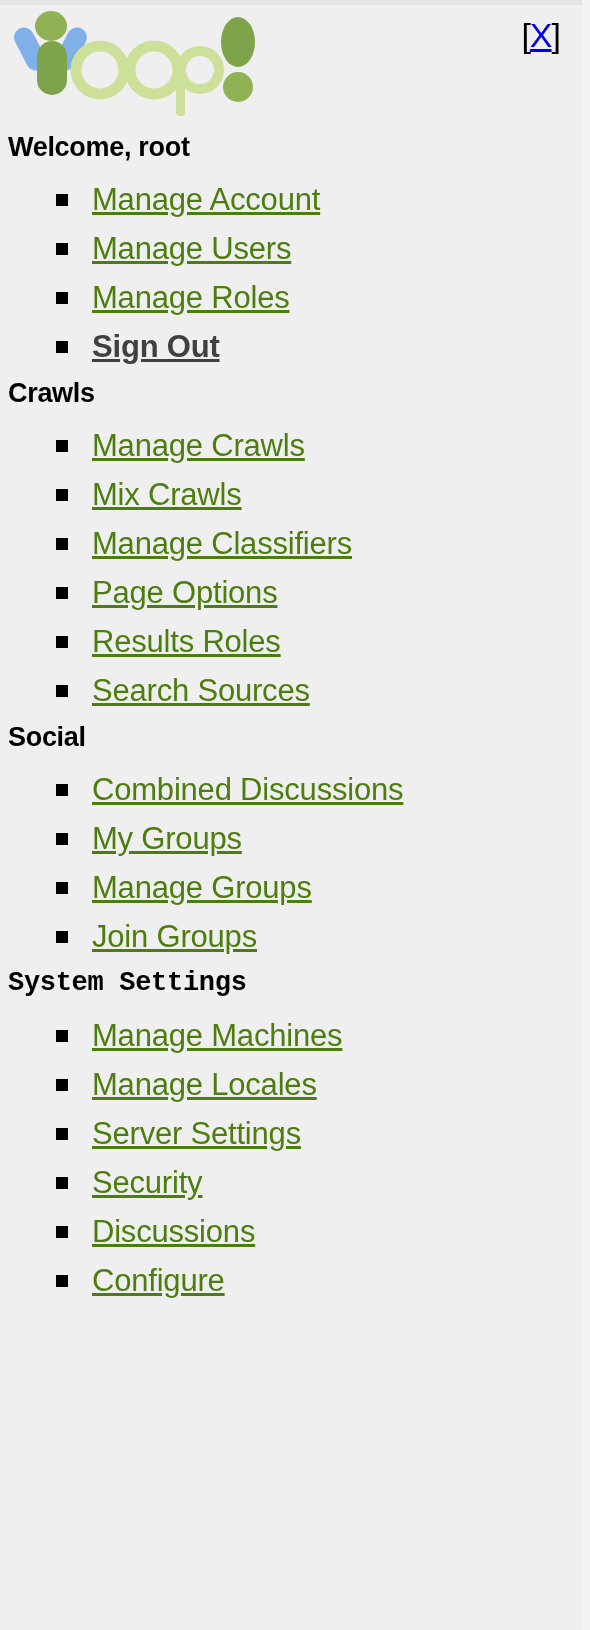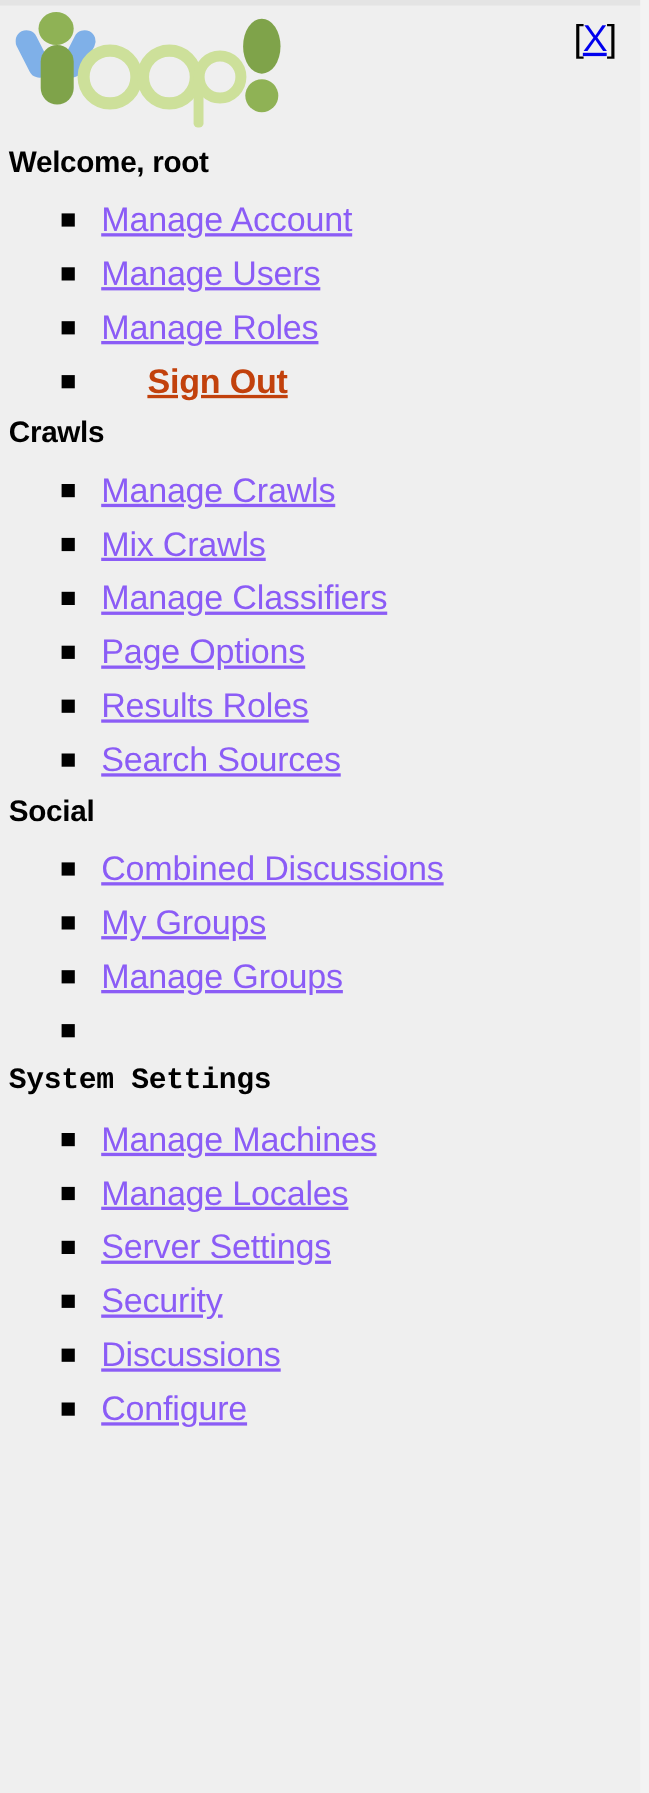--- a/index.html
+++ b/index.html
@@ -96,29 +96,28 @@
     position: absolute;
     left: 48px;
     top: 19px;
     width: 12px;
     height: 12px;
     background: #000000;
     display: block;
   }
   ul.menu-list li a {
     font-size: 31px;
-    color: #8b5cf6;
+    color: #4d7c0f;
     text-decoration: underline;
     font-weight: normal;
     letter-spacing: -0.2px;
   }
   ul.menu-list li a.visited {
-    color: #c2410c;
+    color: #404040;
     font-weight: bold;
-    margin-left: 42px;
   }
 </style>
 </head>
 <body>
 
 <div class="top-edge"></div>
 <div class="right-edge"></div>
 
 <div class="page">
 
@@ -212,20 +211,21 @@
     <li>
       <span class="bullet"></span>
       <a href="#">My Groups</a>
     </li>
     <li>
       <span class="bullet"></span>
       <a href="#">Manage Groups</a>
     </li>
     <li>
       <span class="bullet"></span>
+      <a href="#">Join Groups</a>
     </li>
   </ul>
 
   <h2 class="section-heading sec-system">System Settings</h2>
   <ul class="menu-list">
     <li>
       <span class="bullet"></span>
       <a href="#">Manage Machines</a>
     </li>
     <li>

